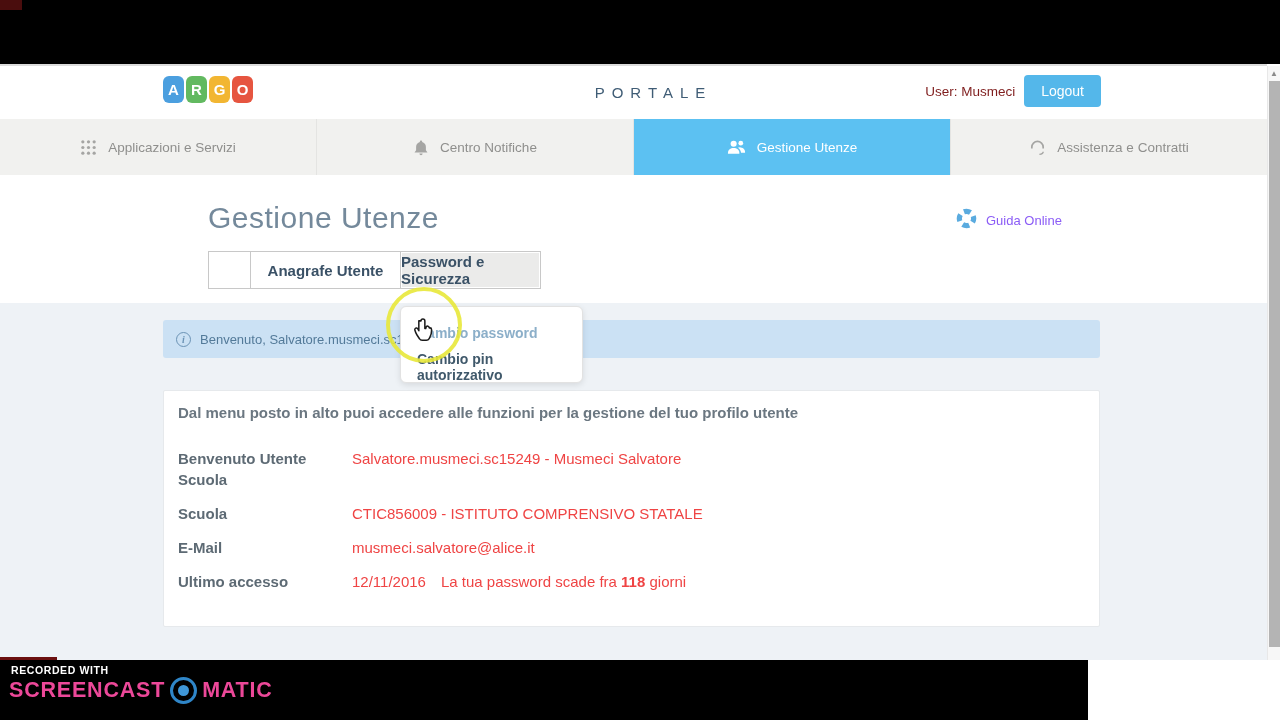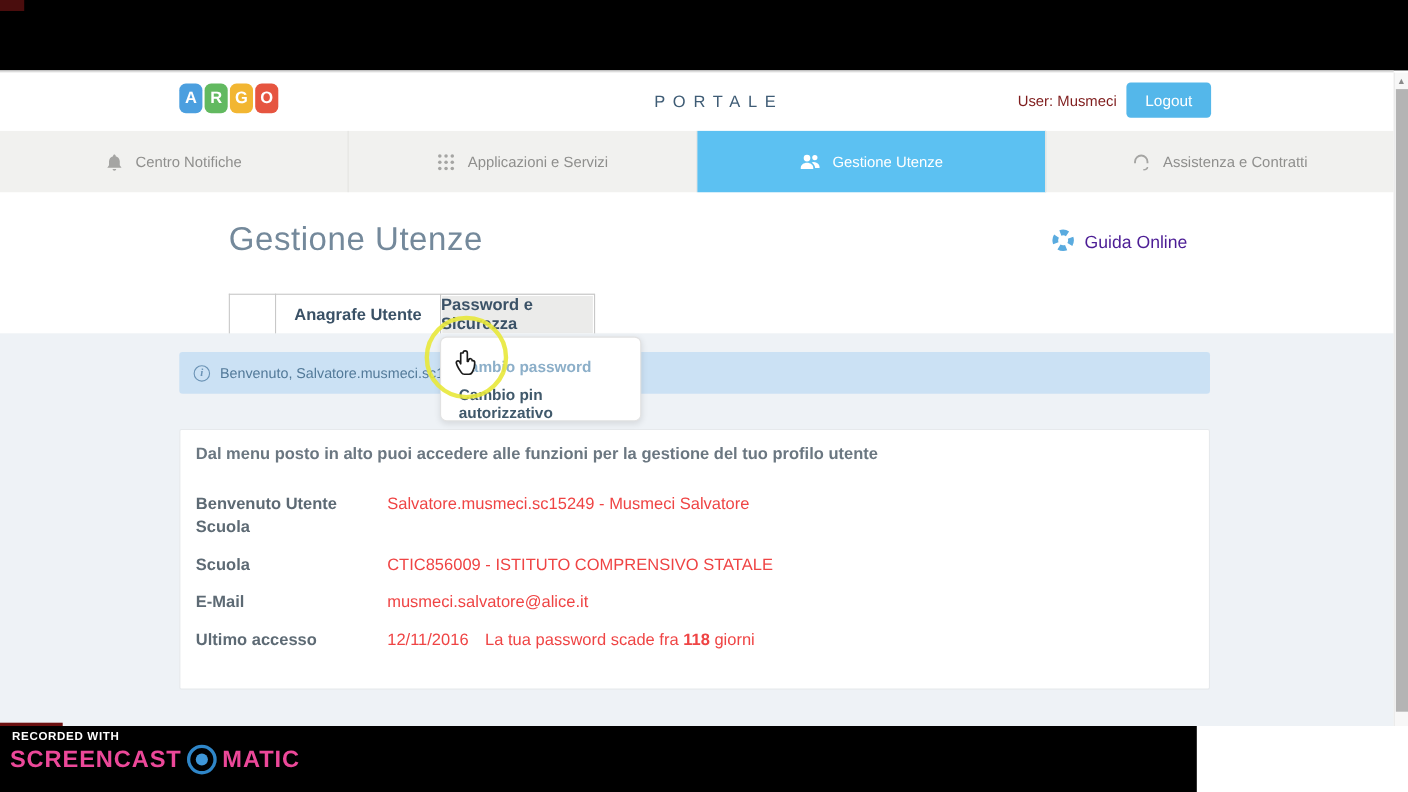--- a/index.html
+++ b/index.html
@@ -29,22 +29,22 @@
   .nav-tab:last-child { border-right:none; }
   .nav-tab .nicon { display:flex; align-items:center; }
   .nav-tab svg { stroke:#a5a5a3; fill:#a5a5a3; }
   .nav-tab.active { background:#5cc1f2; color:#fff; }
   .nav-tab.active svg { stroke:#fff; fill:#fff; }
 
   
   .band-white { position:absolute; top:175px; left:0; width:1267px; height:128px; background:#fff; }
   .page-title { position:absolute; left:208px; top:26px; font-size:30px; font-weight:300; color:#74899b; letter-spacing:0.5px; }
   .guide-link { position:absolute; left:956px; top:33px; display:flex; align-items:center; gap:9px; cursor:pointer; }
-  .guide-link span.txt { color:#4c1d95; font-size:16px; }
-  .section-tabs { position:absolute; left:208px; top:92px; display:flex; }
+  .guide-link span.txt { color:#8b5cf6; font-size:13px; }
+  .section-tabs { position:absolute; left:208px; top:76px; display:flex; }
   .ptab { height:38px; display:flex; align-items:center; justify-content:center; font-size:15px; font-weight:bold; color:#3a5166; background:#fff; border:1px solid #c8c8c8; border-right:none; cursor:pointer; }
   .ptab.spacer { width:42px; }
   .ptab.t1 { width:150px; }
   .ptab.t2 { width:141px; border-right:1px solid #c8c8c8; background:#ebebea; box-shadow:inset 0 0 0 1px #fff; }
 
   
   .band-light { position:absolute; top:303px; left:0; width:1267px; height:357px; background:#eef2f6; }
   .welcome-banner { position:absolute; left:163px; top:17px; width:937px; height:38px; background:#cbe1f4; border-radius:3px; display:flex; align-items:center; padding-left:13px; gap:9px; }
   .welcome-banner .txt { color:#537a99; font-size:13px; }
   .info-icon { width:15px; height:15px; border:1.5px solid #6b93b5; border-radius:50%; color:#6b93b5; font-size:10px; font-weight:bold; font-style:italic; display:flex; align-items:center; justify-content:center; font-family:"Liberation Serif", serif; }
@@ -98,47 +98,47 @@
       <span class="logo-badge l3">O</span>
     </div>
     <div class="portal-title">PORTALE</div>
     <div class="header-right">
       <span class="user-label">User: Musmeci</span>
       <button class="logout-btn">Logout</button>
     </div>
   </div>
 
   <div class="nav">
-    <div class="nav-tab">
-      <span class="nicon">
-        <svg width="16" height="17" viewBox="0 0 18 19">
-            <path stroke="none" d="M9 1.5c.7 0 1.3.6 1.3 1.3v.5c2.4.6 4.2 2.7 4.2 5.3v4l1.8 2.6H1.7l1.8-2.6v-4c0-2.6 1.8-4.7 4.2-5.3v-.5C7.7 2.1 8.3 1.5 9 1.5z"></path>
-            <path stroke="none" d="M7.2 16.3h3.6c0 1-.8 1.8-1.8 1.8s-1.8-.8-1.8-1.8z"></path>
-          </svg>
-      </span>
-      <span>Centro Notifiche</span>
-    </div>
     <div class="nav-tab">
       <span class="nicon">
         <svg width="17" height="17" viewBox="0 0 18 18">
             <g stroke="none">
               <circle cx="3" cy="3" r="1.7"></circle>
               <circle cx="9" cy="3" r="1.7"></circle>
               <circle cx="15" cy="3" r="1.7"></circle>
               <circle cx="3" cy="9" r="1.7"></circle>
               <circle cx="9" cy="9" r="1.7"></circle>
               <circle cx="15" cy="9" r="1.7"></circle>
               <circle cx="3" cy="15" r="1.7"></circle>
               <circle cx="9" cy="15" r="1.7"></circle>
               <circle cx="15" cy="15" r="1.7"></circle>
             </g>
           </svg>
       </span>
       <span>Applicazioni e Servizi</span>
     </div>
+    <div class="nav-tab">
+      <span class="nicon">
+        <svg width="16" height="17" viewBox="0 0 18 19">
+            <path stroke="none" d="M9 1.5c.7 0 1.3.6 1.3 1.3v.5c2.4.6 4.2 2.7 4.2 5.3v4l1.8 2.6H1.7l1.8-2.6v-4c0-2.6 1.8-4.7 4.2-5.3v-.5C7.7 2.1 8.3 1.5 9 1.5z"></path>
+            <path stroke="none" d="M7.2 16.3h3.6c0 1-.8 1.8-1.8 1.8s-1.8-.8-1.8-1.8z"></path>
+          </svg>
+      </span>
+      <span>Centro Notifiche</span>
+    </div>
     <div class="nav-tab active">
       <span class="nicon">
         <svg width="19" height="16" viewBox="0 0 20 16">
             <g stroke="none">
               <circle cx="7" cy="4.5" r="3.2"></circle>
               <path d="M1 14c0-3 2.7-5 6-5s6 2 6 5v1H1v-1z"></path>
               <circle cx="14.5" cy="4" r="2.5"></circle>
               <path d="M13.5 8.2c2.9.2 5.5 2 5.5 4.8v1h-4.2c-.2-2.4-1.6-4.3-3.4-5.3.7-.3 1.4-.5 2.1-.5z"></path>
             </g>
           </svg>

